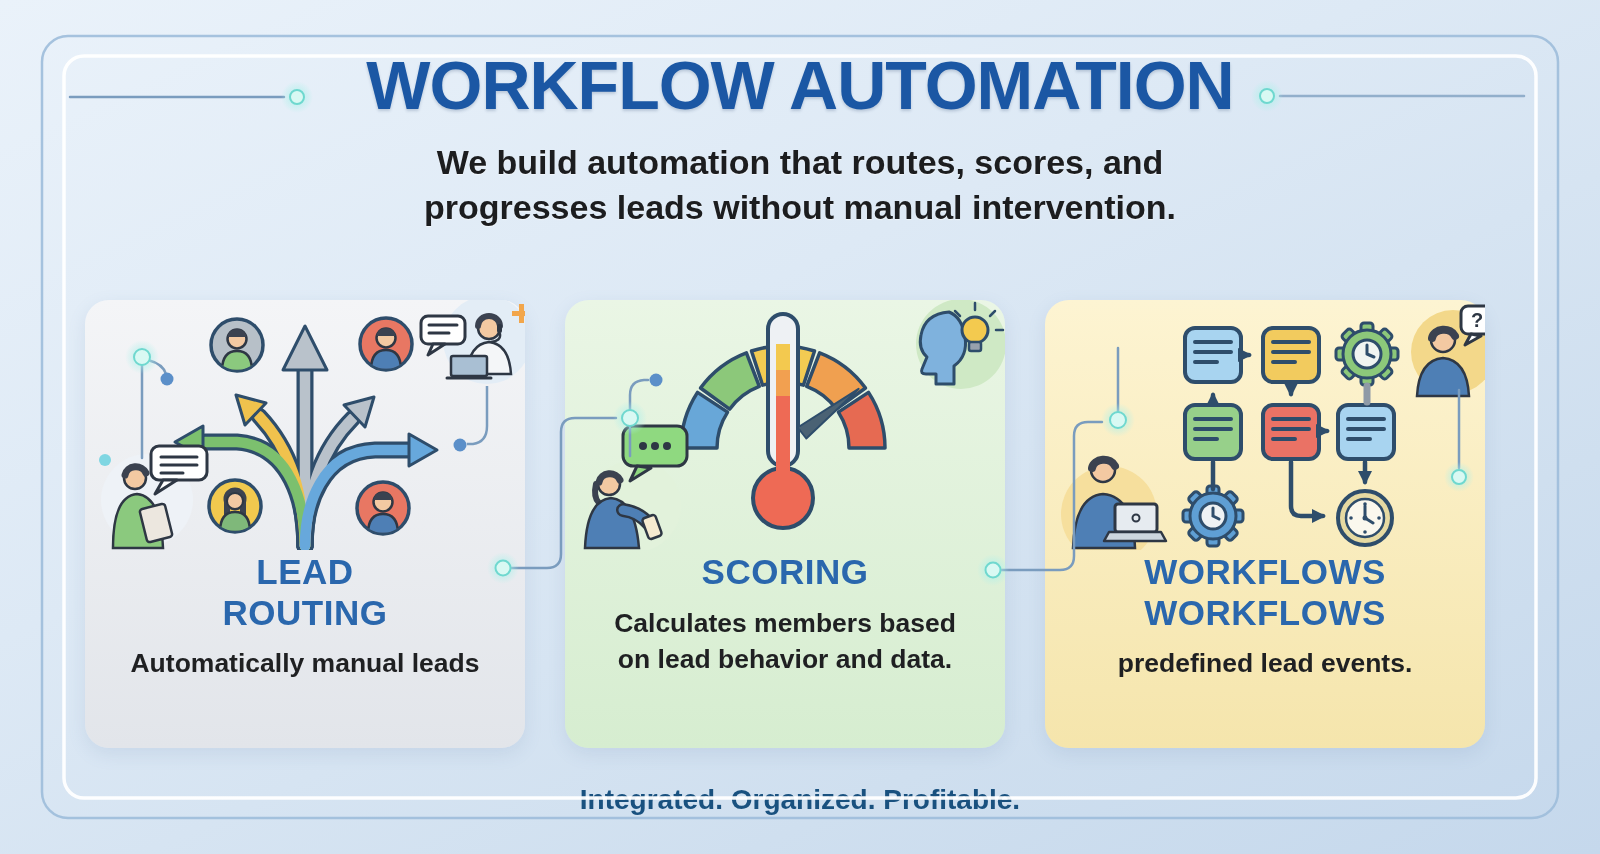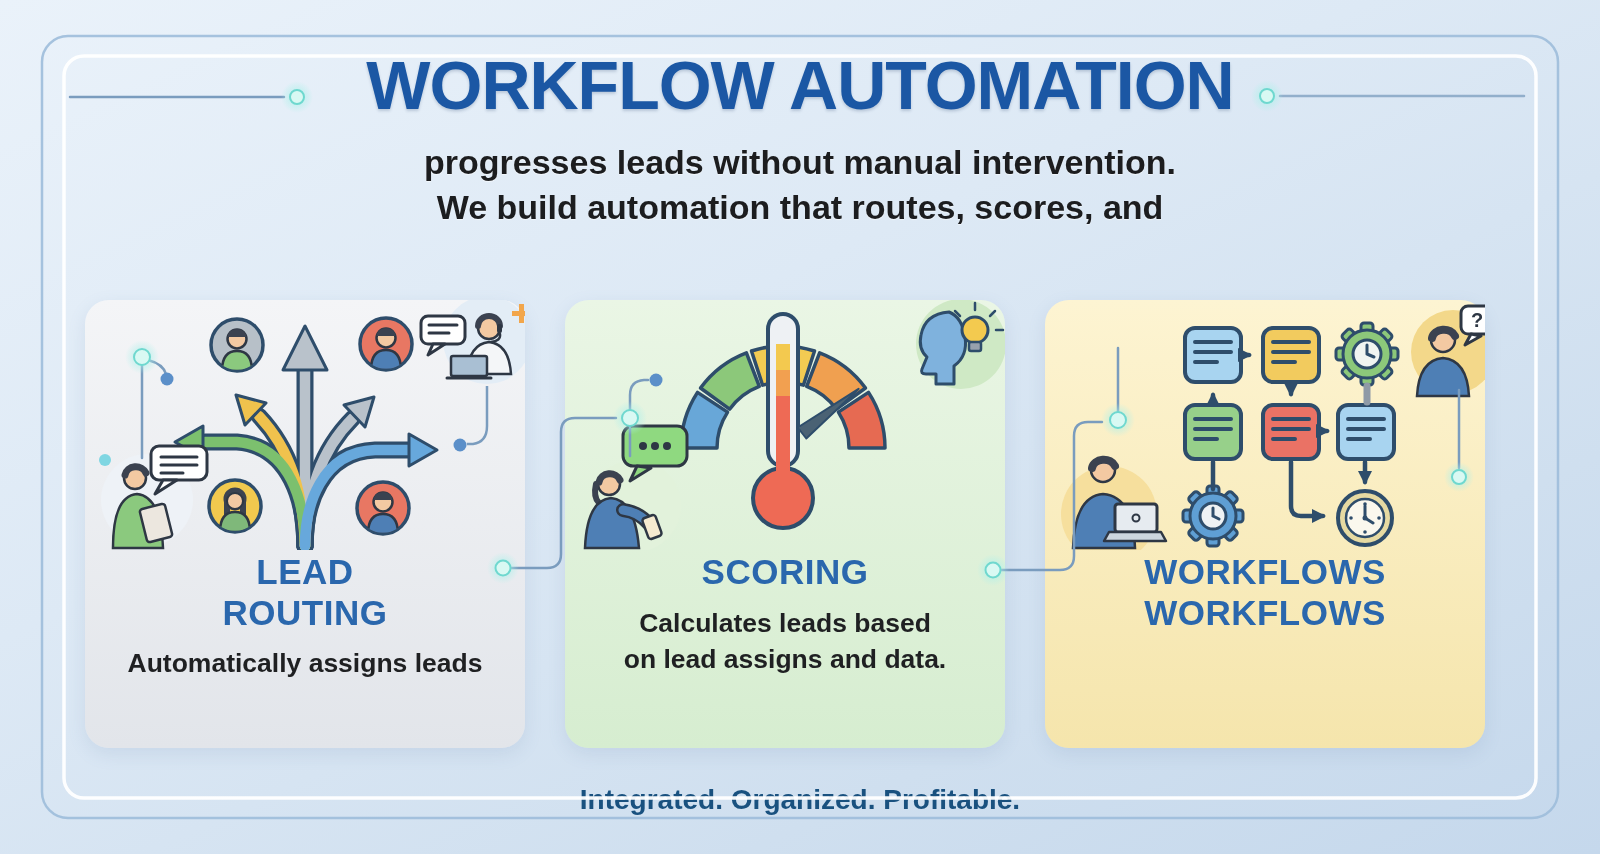--- a/index.html
+++ b/index.html
@@ -29,22 +29,22 @@
   .tagline{font-size:28px;font-weight:bold;color:#19517f;}
 </style>
 </head>
 <body>
 
 <div class="stage">
 
   <header>
     <h1>WORKFLOW AUTOMATION</h1>
     <div class="subtitle">
+      <div>We build automation that routes, scores, and</div>
       <div>progresses leads without manual intervention.</div>
-      <div>We build automation that routes, scores, and</div>
     </div>
   </header>
 
   <section class="panels">
 
     <article class="panel panel-1">
       <svg class="icon-svg" viewBox="0 0 440 250">
         <defs>
             <clipPath id="avc">
               <circle r="25"></circle>
@@ -136,21 +136,21 @@
           <path d="M362,78 H406" stroke="#2e3744" stroke-width="3" stroke-linecap="round"></path>
           <path d="M402,86 V126 Q402,142 388,144 H382" fill="none" stroke="#7a9cbe" stroke-width="2.5"></path>
           <circle cx="375" cy="145" r="6.5" fill="#5b8fc9"></circle>
         </g>
       </svg>
       <h2>
         <span>LEAD</span>
         <span>ROUTING</span>
       </h2>
       <p class="desc">
-        <span>Automatically assigns leads</span>
+        <span>Automatically manual leads</span>
       </p>
     </article>
 
     <article class="panel panel-2">
       <svg class="icon-svg" viewBox="0 0 440 250">
 
         <g stroke="#2e4d6b" stroke-width="3.5" stroke-linejoin="round">
           <path d="M116,148 A102,102 0 0 1 132.5,92.4 L162.6,112.1 A66,66 0 0 0 152,148 Z" fill="#68a7d8"></path>
           <path d="M135.5,88 A102,102 0 0 1 181.4,52.8 L194.3,86.4 A66,66 0 0 0 164.6,109.2 Z" fill="#8cc87a"></path>
           <path d="M186.5,51 A102,102 0 0 1 249.5,51 L238.4,85.2 A66,66 0 0 0 197.6,85.2 Z" fill="#f2cb52"></path>
@@ -189,22 +189,22 @@
           <path d="M384,12 q-24,2 -28,23 q-3,14 6,22 l-5,12 q-2,5 4,5 h10 v10 h18 v-18 q14,-10 11,-29 q-3,-20 -16,-25 z" fill="#7fb2dd" stroke="#2e4d6b" stroke-width="3" stroke-linejoin="round"></path>
           <circle cx="410" cy="30" r="13" fill="#f3ca4f" stroke="#2e4d6b" stroke-width="3"></circle>
           <rect x="404" y="42" width="12" height="9" rx="2" fill="#97a1ad" stroke="#2e4d6b" stroke-width="2.5"></rect>
           <path d="M410,10 V3 M425,16 l5,-5 M431,30 h7 M395,16 l-5,-5" stroke="#2e4d6b" stroke-width="2.5" stroke-linecap="round"></path>
         </g>
       </svg>
       <h2>
         <span>SCORING</span>
       </h2>
       <p class="desc">
-        <span>Calculates leads based</span>
-        <span>on lead assigns and data.</span>
+        <span>Calculates members based</span>
+        <span>on lead behavior and data.</span>
       </p>
     </article>
 
     <article class="panel panel-3">
       <svg class="icon-svg" viewBox="0 0 440 250">
         <defs>
           <marker id="ah3" markerWidth="14" markerHeight="14" refX="11" refY="7" orient="auto" markerUnits="userSpaceOnUse">
             <path d="M0,0 L14,7 L0,14 Z" fill="#2e4d6b"></path>
           </marker>
         </defs>
@@ -295,20 +295,21 @@
           <path d="M320,162 V182" marker-end="url(#ah3)"></path>
           <path d="M246,162 V206 Q246,216 256,216 H278" marker-end="url(#ah3)"></path>
           <path d="M168,162 V189"></path>
         </g>
       </svg>
       <h2>
         <span>WORKFLOWS</span>
         <span>WORKFLOWS</span>
       </h2>
       <p class="desc">
+        <span>predefined lead events.</span>
       </p>
     </article>
   </section>
 
   <footer>
     <div class="tagline">Integrated. Organized. Profitable.</div>
   </footer>
 
   <svg class="overlay" width="1600" height="854" viewBox="0 0 1600 854">
     <defs>

